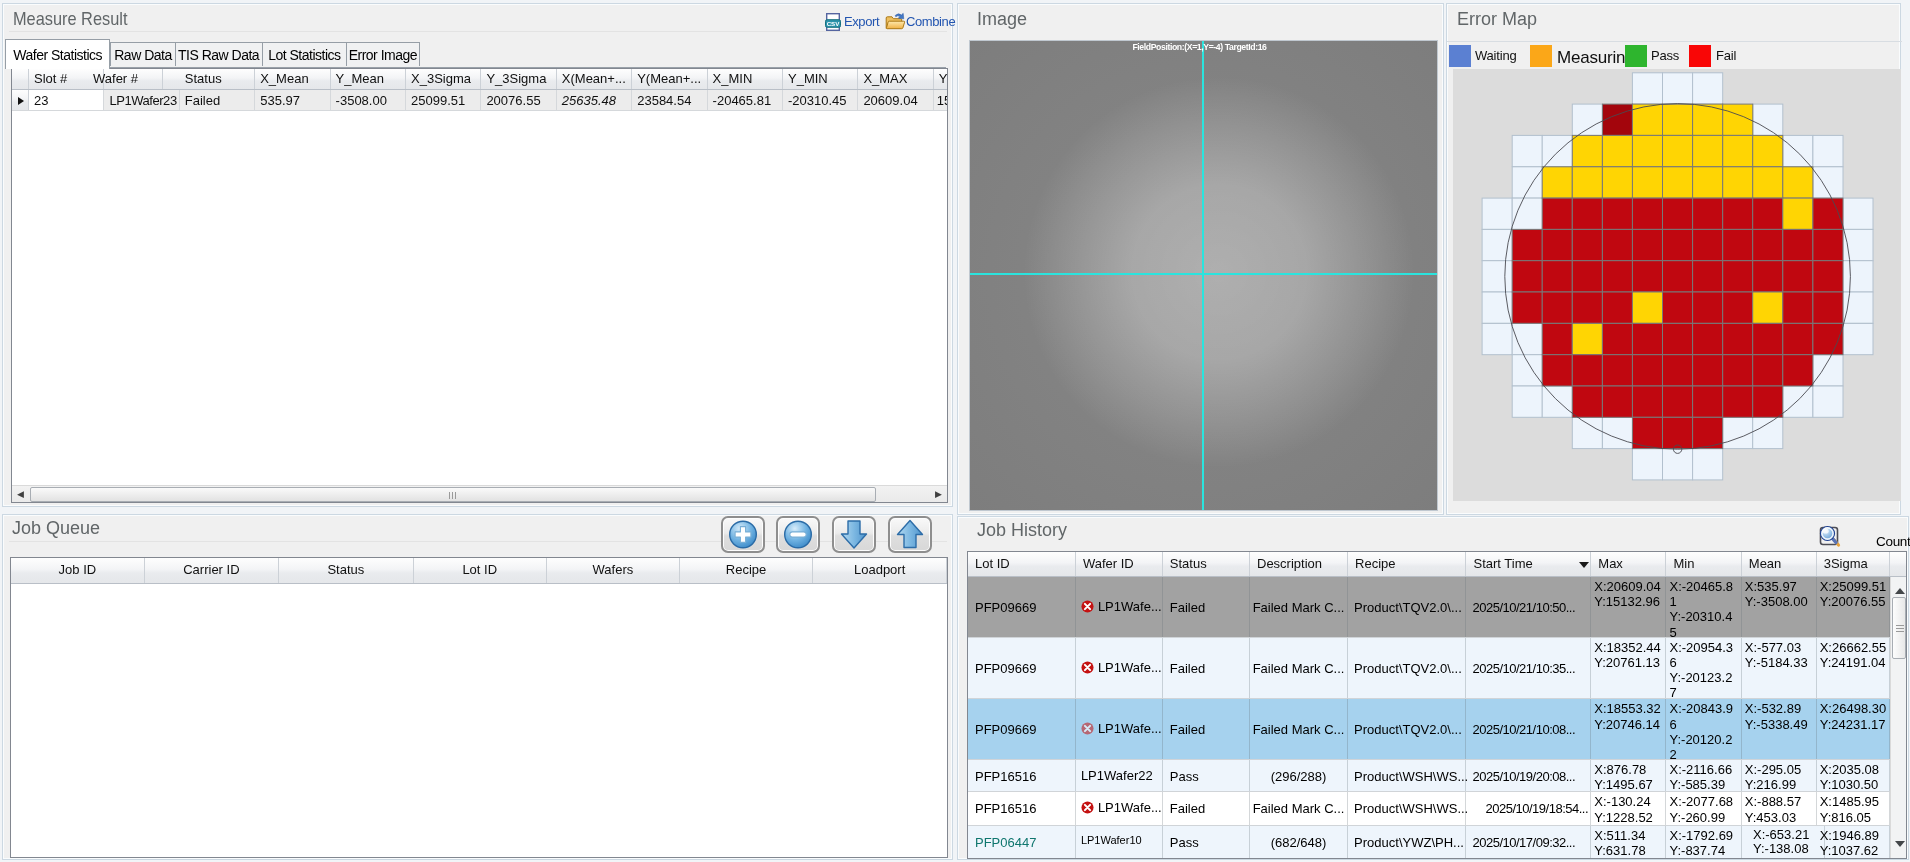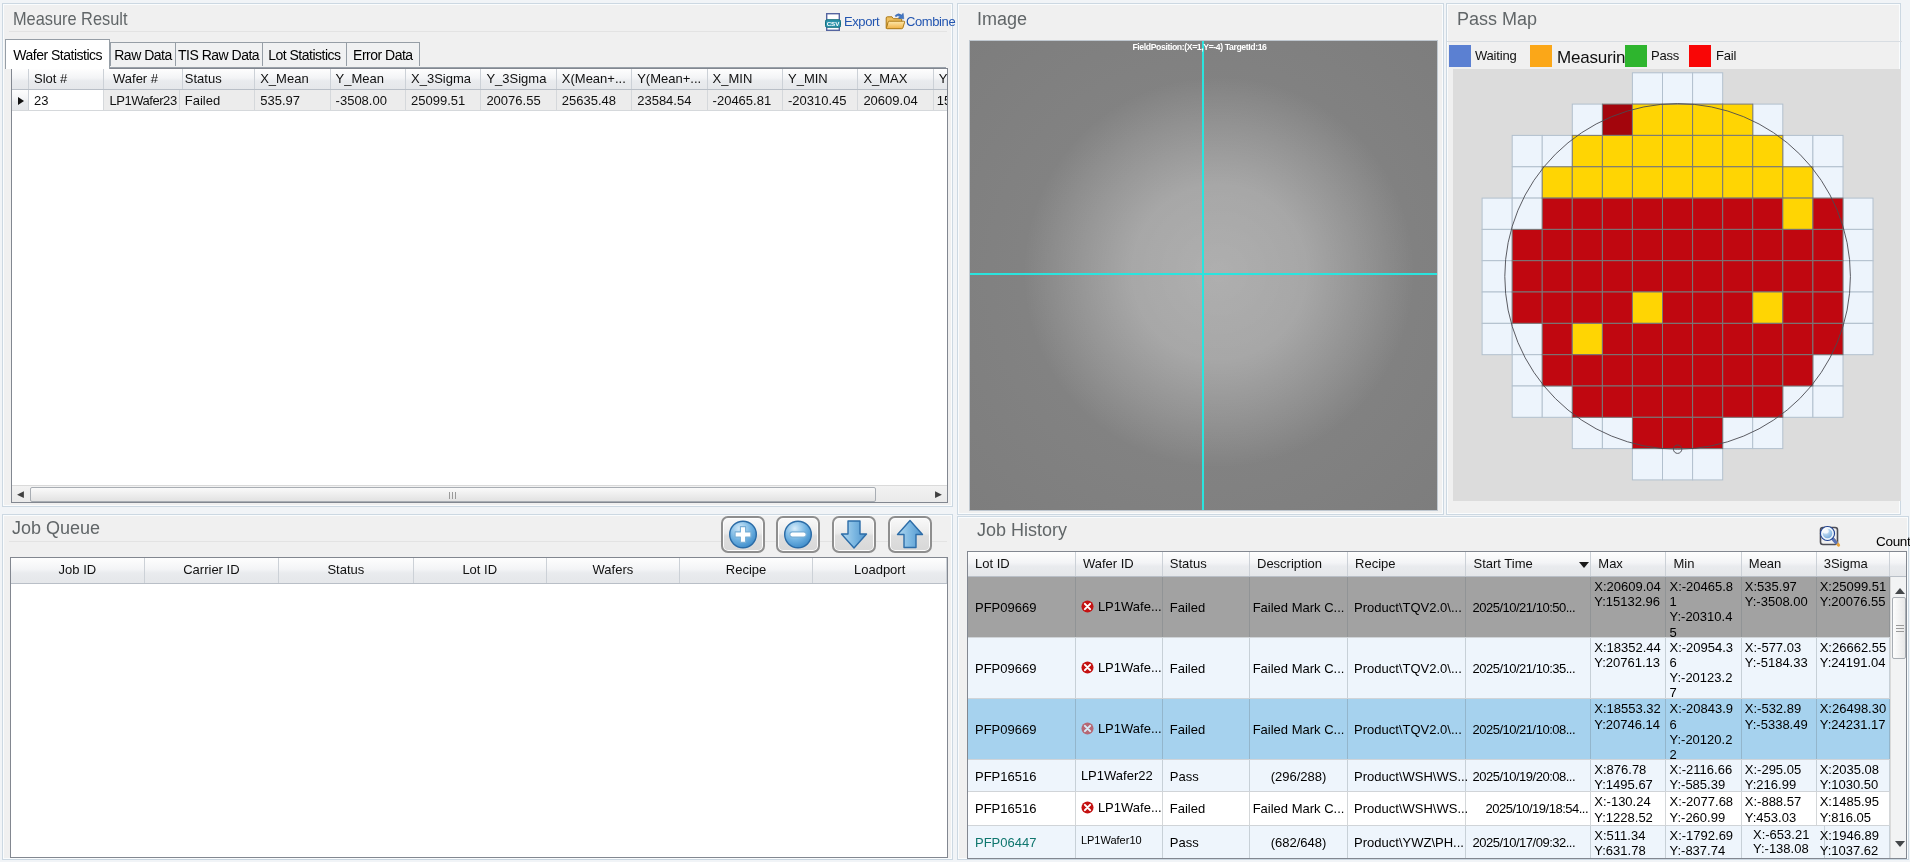--- a/index.html
+++ b/index.html
@@ -35,27 +35,27 @@
     <path d="M4.2 9.2 h14.6 q1.1 0 0.8 1 l-1.7 5.6 q-0.3 0.9-1.2 0.9 H2.2 q-1 0-0.7-1 l1.6-5.5 q0.3-1 1.1-1 z" fill="url(#fg)" stroke="#aa7816" stroke-width="1"></path>
     <path d="M10.2 3.4 q3.2-3 6.2-0.4 l1.8-1.7 0.6 5.5 -5.5-0.6 1.6-1.6 q-2.2-1.7-4.1 0.2 z" fill="#4377c4" stroke="#2d5ba5" stroke-width="0.5"></path>
   </svg>
   <div class="abs" style="left:903px;top:10px;font-size:13px;letter-spacing:-0.4px;color:#2255b0;">Combine</div>
 
   <div class="abs" style="left:2px;top:62.5px;width:941px;height:1px;background:#99a1a9;z-index:1;"></div>
   <div class="abs tab" style="left:2px;top:34.8px;width:105.4px;height:30px;background:#fff;border:1px solid #969ea6;border-bottom:none;z-index:3;line-height:30px;">Wafer Statistics</div>
   <div class="abs tab" style="left:107.4px;top:38.1px;width:65.2px;height:24.4px;border:1px solid #969ea6;border-bottom:none;z-index:2;line-height:24px;">Raw Data</div>
   <div class="abs tab" style="left:172.6px;top:38.1px;width:87px;height:24.4px;border:1px solid #969ea6;border-left:none;border-bottom:none;z-index:2;line-height:24px;">TIS Raw Data</div>
   <div class="abs tab" style="left:259.6px;top:38.1px;width:84.5px;height:24.4px;border:1px solid #969ea6;border-left:none;border-bottom:none;z-index:2;line-height:24px;">Lot Statistics</div>
-  <div class="abs tab" style="left:344.1px;top:38.1px;width:72.5px;height:24.4px;border:1px solid #969ea6;border-left:none;border-bottom:none;z-index:2;line-height:24px;">Error Data</div>
+  <div class="abs tab" style="left:344.1px;top:38.1px;width:72.5px;height:24.4px;border:1px solid #969ea6;border-left:none;border-bottom:none;z-index:2;line-height:24px;">Error Image</div>
 
   <div class="abs" style="left:8px;top:64px;width:937px;height:435px;background:#fff;border:1px solid #828790;z-index:1;overflow:hidden;">
     <div class="abs hdrgrad" id="mrhead" style="left:0;top:0;width:935px;height:21px;border-bottom:1px solid #b9bfc7;">
         <div class="hcell hdrgrad" style="left:0px;width:17px;"></div>
         <div class="hcell" style="left:17.0px;width:75.4px;padding:2px 0 16px 5px;">Slot #</div>
-        <div class="hcell" style="left:96px;width:75.4px;padding:2px 0 0 5px;">Wafer #</div>
+        <div class="hcell" style="left:76px;width:75.4px;padding:2px 0 0 5px;">Wafer #</div>
         <div class="hcell" style="left:167.8px;width:75.4px;padding:2px 0 0 5px;">Status</div>
         <div class="hcell" style="left:243.2px;width:75.4px;padding:2px 0 0 5px;">X_Mean</div>
         <div class="hcell" style="left:318.6px;width:75.4px;padding:2px 0 0 5px;">Y_Mean</div>
         <div class="hcell" style="left:394.0px;width:75.4px;padding:2px 0 0 5px;">X_3Sigma</div>
         <div class="hcell" style="left:469.4px;width:75.4px;padding:2px 0 0 5px;">Y_3Sigma</div>
         <div class="hcell" style="left:544.8px;width:75.4px;padding:2px 0 0 5px;">X(Mean+...</div>
         <div class="hcell" style="left:620.2px;width:75.4px;padding:2px 0 0 5px;">Y(Mean+...</div>
         <div class="hcell" style="left:695.6px;width:75.4px;padding:2px 0 0 5px;">X_MIN</div>
         <div class="hcell" style="left:771.0px;width:75.4px;padding:2px 0 0 5px;">Y_MIN</div>
         <div class="hcell" style="left:846.4px;width:75.4px;padding:2px 0 0 5px;">X_MAX</div>
@@ -65,21 +65,21 @@
         <div class="hcell hdrgrad" style="left:0px;width:17px;">
           <span style="position:absolute;left:6px;top:7px;width:0;height:0;border:4px solid transparent;border-left:6px solid #111;"></span>
         </div>
         <div class="hcell" style="left:17.0px;width:75.4px;padding:3px 0 0 5px;border-right:1px solid #d5d8db;background:#fff;">23</div>
         <div class="hcell" style="left:92.4px;width:75.4px;padding:3px 0 0 5px;border-right:1px solid #d5d8db;letter-spacing:-0.45px;">LP1Wafer23</div>
         <div class="hcell" style="left:167.8px;width:75.4px;padding:3px 0 0 5px;border-right:1px solid #d5d8db;">Failed</div>
         <div class="hcell" style="left:243.2px;width:75.4px;padding:3px 0 0 5px;border-right:1px solid #d5d8db;">535.97</div>
         <div class="hcell" style="left:318.6px;width:75.4px;padding:3px 0 0 5px;border-right:1px solid #d5d8db;">-3508.00</div>
         <div class="hcell" style="left:394.0px;width:75.4px;padding:3px 0 0 5px;border-right:1px solid #d5d8db;">25099.51</div>
         <div class="hcell" style="left:469.4px;width:75.4px;padding:3px 0 0 5px;border-right:1px solid #d5d8db;">20076.55</div>
-        <div class="hcell" style="left:544.8px;width:75.4px;padding:3px 0 12px 5px;border-right:1px solid #d5d8db;">25635.48</div>
+        <div class="hcell" style="left:544.8px;width:75.4px;padding:3px 0 12px 5px;border-right:1px solid #d5d8db;font-style:italic;">25635.48</div>
         <div class="hcell" style="left:620.2px;width:75.4px;padding:3px 0 0 5px;border-right:1px solid #d5d8db;">23584.54</div>
         <div class="hcell" style="left:695.6px;width:75.4px;padding:3px 0 0 5px;border-right:1px solid #d5d8db;">-20465.81</div>
         <div class="hcell" style="left:771.0px;width:75.4px;padding:3px 0 0 5px;border-right:1px solid #d5d8db;">-20310.45</div>
         <div class="hcell" style="left:846.4px;width:75.4px;padding:3px 0 0 5px;border-right:1px solid #d5d8db;">20609.04</div>
         <div class="hcell" style="left:921.8px;width:75.4px;padding:3px 0 0 5px;border-right:1px solid #d5d8db;padding-left:3px;">15</div>
       </div>
 
     <div class="abs" style="left:0;top:416px;width:935px;height:17px;background:linear-gradient(#f2f2f2,#eaeaea);border-top:1px solid #dadada;">
       <div class="abs" style="left:0;top:0;width:17px;height:17px;font-size:9px;color:#404040;text-align:center;line-height:17px;">◀</div>
       <div class="abs" style="right:0;top:0;width:17px;height:17px;font-size:9px;color:#404040;text-align:center;line-height:17px;">▶</div>
@@ -164,21 +164,21 @@
      background:
        radial-gradient(circle 230px at 53.3% 49.3%, rgba(255,255,255,0.33), rgba(255,255,255,0.28) 38%, rgba(255,255,255,0.12) 65%, rgba(255,255,255,0.0) 85%),
        radial-gradient(ellipse 430px 430px at 50% 50%, #888888, #7d7d7d 78%, #757575);">
     <div class="abs" style="left:232px;top:0;width:2px;height:469px;background:#2ae4de;"></div>
     <div class="abs" style="left:0;top:232px;width:467px;height:2px;background:#2ae4de;"></div>
     <div class="abs" style="left:0;top:1px;width:459px;text-align:center;font-size:8.7px;font-weight:bold;color:#fff;letter-spacing:-0.4px;">FieldPosition:(X=1,Y=-4) TargetId:16</div>
   </div>
 </div>
 
 <div class="panel" style="left:1446px;top:3px;width:455px;height:512px;">
-  <div class="ptitle" style="left:10px;top:5px;">Pass Map</div>
+  <div class="ptitle" style="left:10px;top:5px;">Error Map</div>
   <div class="abs" style="left:0px;top:37px;width:455px;height:1px;background:#d8dde2;"></div>
 
   <div class="abs" style="left:2px;top:41px;width:22px;height:22px;background:#5b80d2;"></div>
   <div class="abs" style="left:28px;top:44px;font-size:13px;letter-spacing:-0.2px;color:#101010;">Waiting</div>
   <div class="abs" style="left:83px;top:41px;width:22px;height:22px;background:#fba718;"></div>
   <div class="abs" style="left:110px;top:44px;font-size:17px;letter-spacing:-0.2px;color:#101010;">Measuring</div>
   <div class="abs" style="left:178px;top:41px;width:22px;height:22px;background:#2eb52e;"></div>
   <div class="abs" style="left:204px;top:44px;font-size:13px;letter-spacing:-0.2px;color:#101010;">Pass</div>
   <div class="abs" style="left:242px;top:41px;width:22px;height:22px;background:#f90606;"></div>
   <div class="abs" style="left:269px;top:44px;font-size:13px;letter-spacing:-0.2px;color:#101010;">Fail</div>

